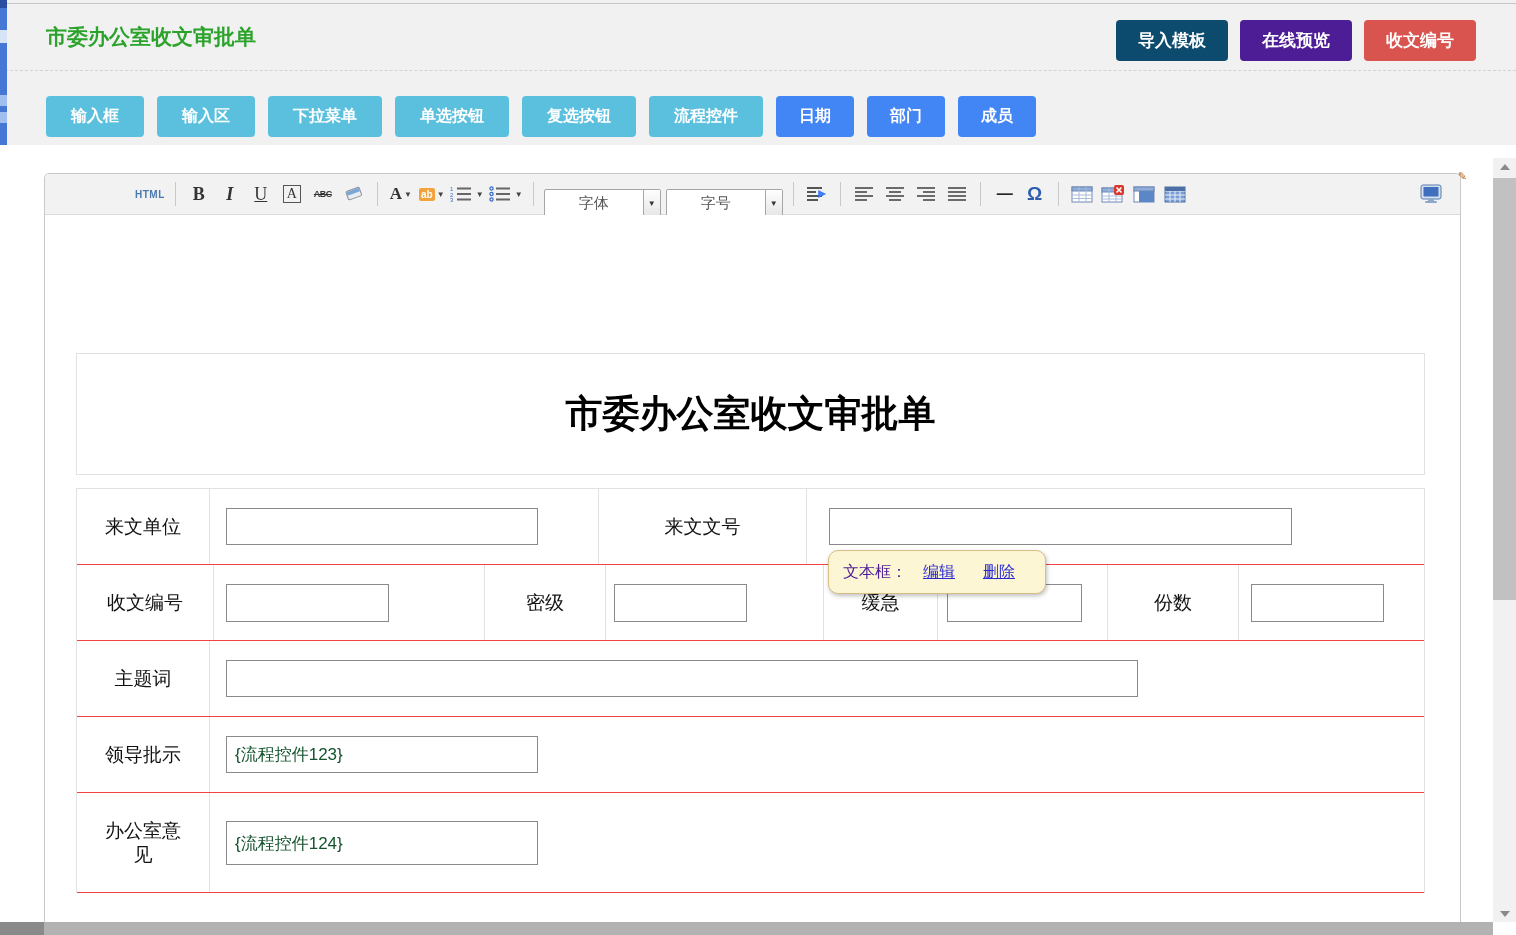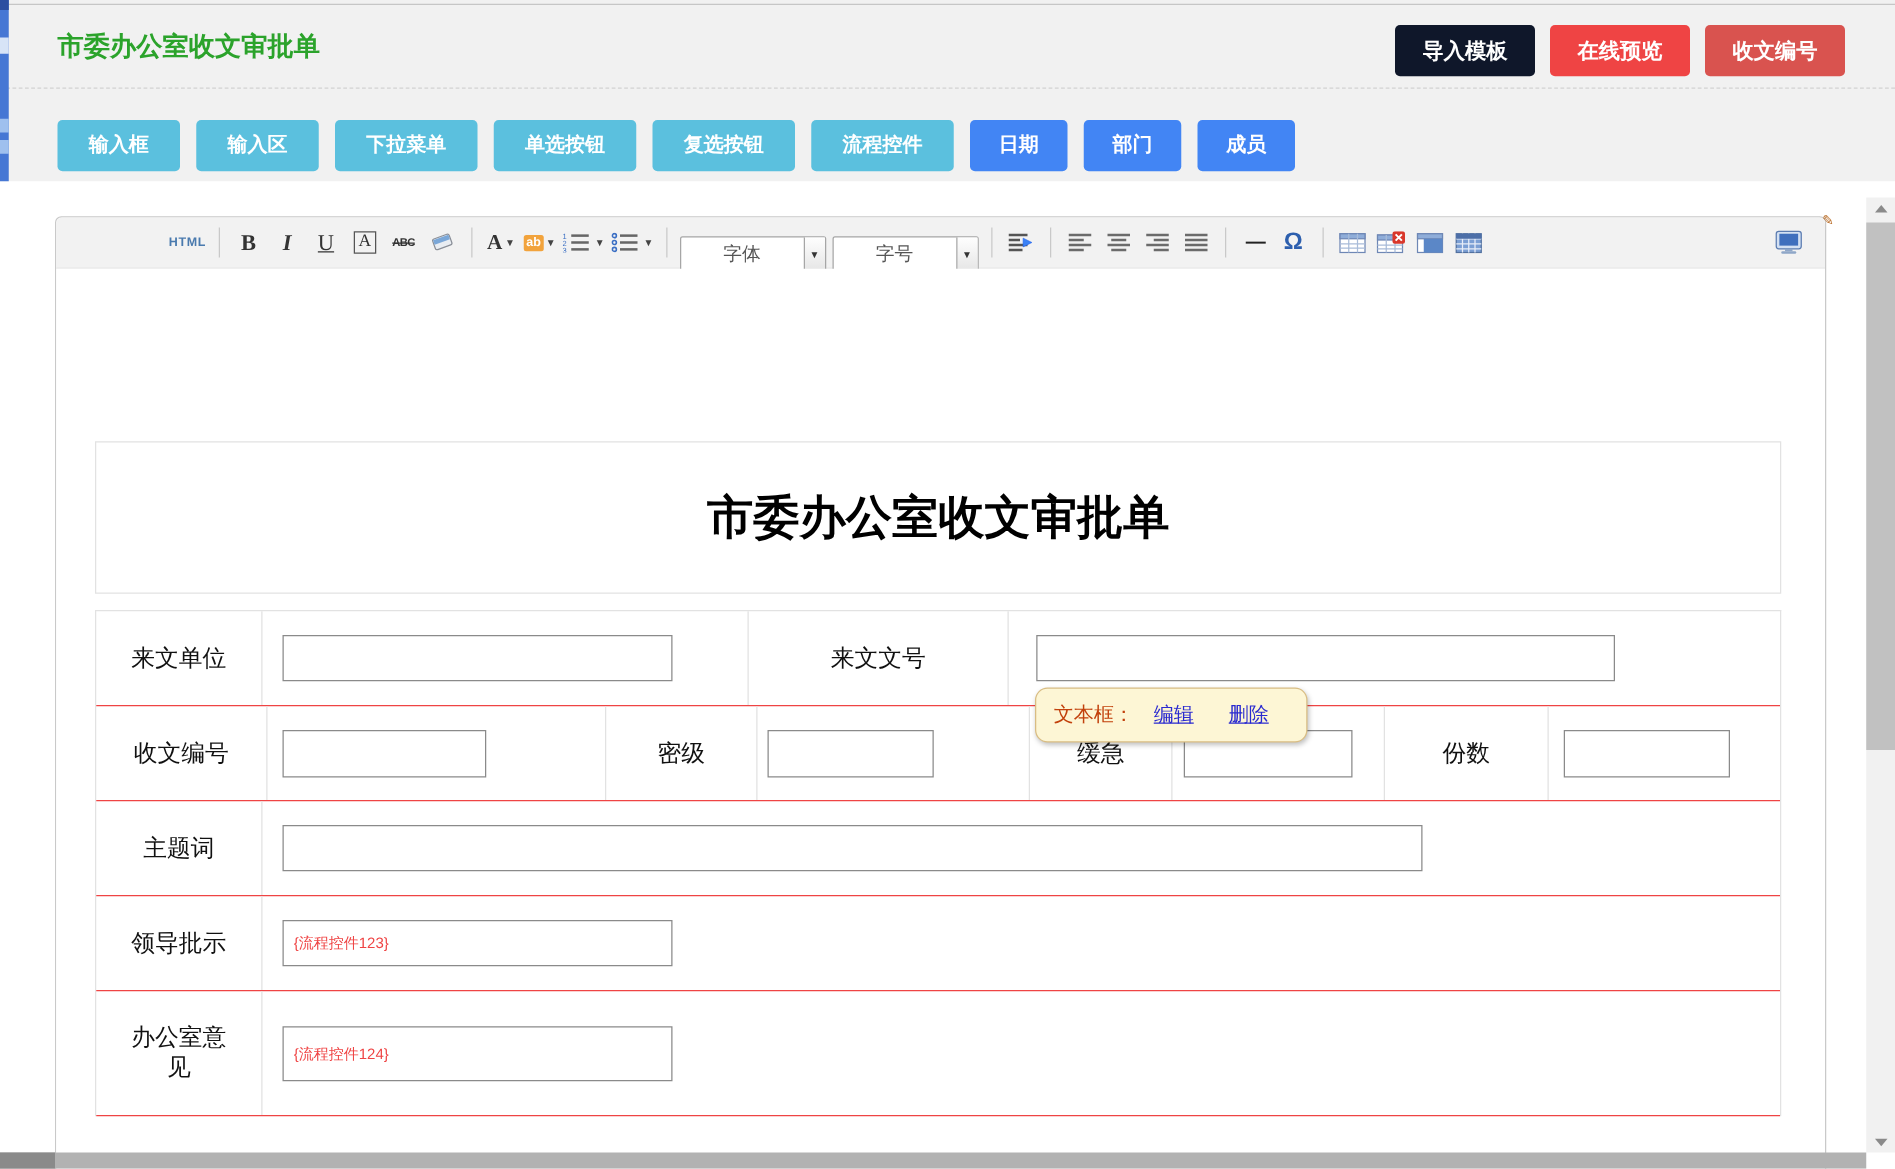--- a/index.html
+++ b/index.html
@@ -10,22 +10,22 @@
   
   .header { position:absolute; left:0; top:0; width:1516px; height:145px; background:#f1f1f1; }
   .header-topline { position:absolute; left:0; top:3px; width:100%; height:1px; background:#c6c6c6; }
   .title-row { position:absolute; left:0; top:4px; width:100%; height:67px;
     border-bottom:1px dashed #d2d2d2; display:flex; align-items:center; }
   .app-title { margin-left:46px; font-family:"Liberation Serif", serif; font-weight:bold;
     font-size:21px; color:#2ba32b; }
   .header-actions { position:absolute; right:40px; top:20px; display:flex; gap:12px; }
   .hbtn { height:41px; padding:0 22px; border:none; border-radius:4px; color:#fff;
     font-family:"Liberation Serif", serif; font-weight:bold; font-size:17px; cursor:pointer; }
-  .hbtn.info { background:#0f172a; }
-  .hbtn.success { background:#ef4444; }
+  .hbtn.info { background:#0c4a6e; }
+  .hbtn.success { background:#4c1d95; }
   .hbtn.danger { background:#d9534f; }
 
   .comp-row { position:absolute; left:46px; top:96px; display:flex; gap:13px; }
   .cbtn { height:41px; padding:0 25px; border:none; border-radius:4px; color:#fff;
     font-family:"Liberation Serif", serif; font-weight:bold; font-size:16px; cursor:pointer; }
   .cbtn.light { background:#5bc0de; }
   .cbtn.primary { background:#4285f4; padding:0 23px; }
 
   
   .edge-strip { position:absolute; left:0; top:0; width:7px; height:145px; background:#4677d4; }
@@ -71,29 +71,29 @@
     border:1px solid #e2e2e2; display:flex; align-items:center; justify-content:center; }
   .doc-title { font-size:37px; font-weight:bold; color:#000; }
 
   .ftable { position:absolute; left:31px; top:273px; width:1349px;
     border:1px solid #e2e2e2; border-bottom:none; }
   .frow { display:flex; height:76px; border-bottom:1px solid #ef4444; }
   .frow.r6 { height:100px; }
   .fcell { border-right:1px solid #e2e2e2; display:flex; align-items:center; }
   .fcell:last-child { border-right:none; flex:1; }
   .fcell.lbl { justify-content:center; font-size:19px; color:#111; }
-  .finput { height:37px; border:1px solid #8a8a8a; background:#fff; font-size:12px;
-    color:#ef4444; padding:0 8px; font-family:"Liberation Sans", sans-serif; }
+  .finput { height:37px; border:1px solid #8a8a8a; background:#fff; font-size:17px;
+    color:#14532d; padding:0 8px; font-family:"Liberation Sans", sans-serif; }
 
   
   .tooltip { position:absolute; left:783px; top:335px; width:218px; height:44px; z-index:5;
     background:#fdf6d5; border:1px solid #d9bd83; border-radius:10px;
     box-shadow:1px 2px 4px rgba(0,0,0,.25); display:flex; align-items:center;
     padding:0 14px; font-family:"Liberation Serif", serif; font-size:16px; }
-  .tooltip .tt-label { color:#c2410c; }
+  .tooltip .tt-label { color:#4c1d95; }
   .tooltip a { color:#2a2ad0; text-decoration:underline; cursor:pointer; }
   .tooltip .tt-edit { margin-left:16px; }
   .tooltip .tt-del { margin-left:28px; }
 
   
   .vscroll { position:absolute; left:1493px; top:158px; width:23px; height:764px; background:#f1f1f1; }
   .sb-btn { position:absolute; left:0; width:23px; height:17px; display:flex;
     align-items:center; justify-content:center; }
   .sb-btn.up { top:0; }
   .sb-btn.down { bottom:0; }

